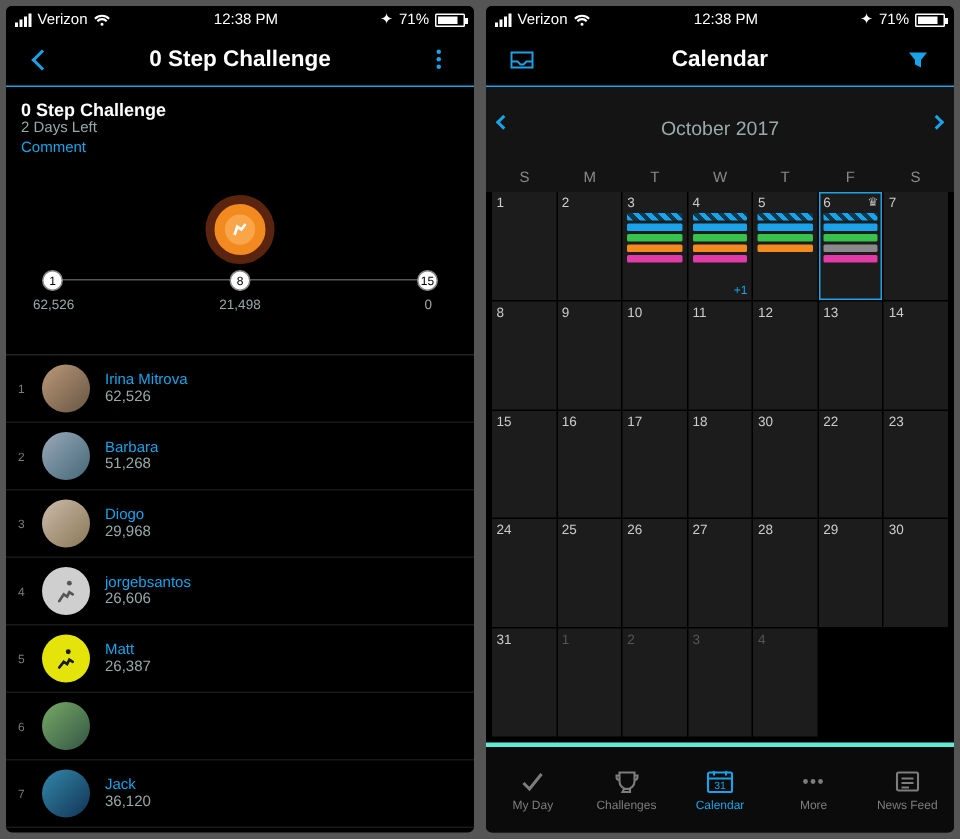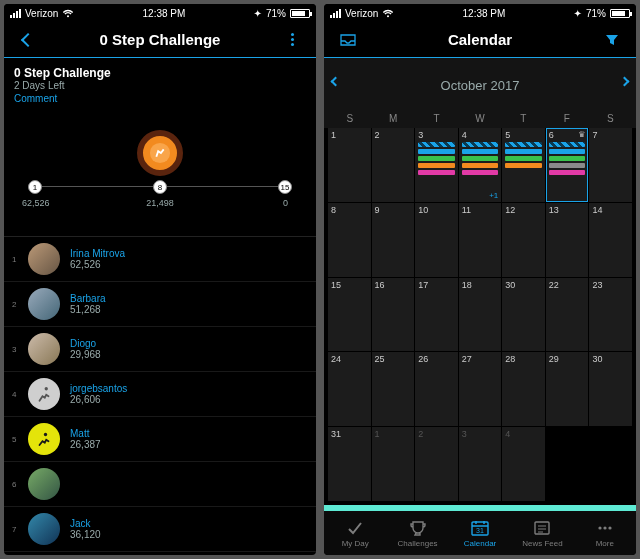--- a/index.html
+++ b/index.html
@@ -55,21 +55,21 @@
   .cell.out{color:#555}
   .cell.sel{outline:1px solid #1aa3e8;outline-offset:-1px}
   .cell .num{position:absolute;top:2px;left:3px}
   .cell .plus{position:absolute;bottom:2px;right:3px;font-size:8px;color:#1aa3e8}
   .cell .crown{position:absolute;top:2px;right:3px;font-size:8px;color:#bbb}
   .bands{position:absolute;top:14px;left:3px;right:3px;display:flex;flex-direction:column;gap:2px}
   .band{height:5px;border-radius:1px}
   .b-hatch{background:repeating-linear-gradient(45deg,#1aa3e8 0 3px,#0a3a52 3px 6px)}
   .b-blue{background:#1aa3e8}.b-green{background:#39c24b}.b-orange{background:#f28a1f}.b-pink{background:#e23aa6}.b-grey{background:#8a8a8a}
   
-  .tabbar{height:50px;background:#0b0b0b;border-top:6px solid #5eead4;display:flex}
+  .tabbar{height:60px;background:#0b0b0b;border-top:3px solid #5eead4;display:flex}
   .tab{flex:1;display:flex;flex-direction:column;align-items:center;justify-content:center;gap:2px;color:#7d7d7d;font-size:8px}
   .tab.sel{color:#1aa3e8}
   .tab .ic{width:20px;height:18px;display:flex;align-items:center;justify-content:center}
   .funnel{width:14px;height:12px}
   .tray{width:16px;height:12px}
 </style>
 </head>
 <body>
 
 <div class="stage">
@@ -410,32 +410,32 @@
               <rect x="2" y="3" width="16" height="13" rx="1" fill="none" stroke="currentColor" stroke-width="1.4"></rect>
               <path d="M2 7h16M6 2v3M14 2v3" stroke="currentColor" stroke-width="1.4"></path>
               <text x="10" y="14" text-anchor="middle" font-size="7" fill="currentColor">31</text>
             </svg>
           </div>
           <div>Calendar</div>
         </div>
         <div class="tab">
           <div class="ic">
             <svg viewBox="0 0 20 18" width="20" height="18">
-              <rect x="3" y="3" width="14" height="12" rx="1" fill="none" stroke="currentColor" stroke-width="1.4"></rect>
-              <path d="M6 7h8M6 10h8M6 13h5" stroke="currentColor" stroke-width="1.2"></path>
-            </svg>
-          </div>
-          <div>News Feed</div>
+              <circle cx="5" cy="9" r="1.6" fill="currentColor"></circle>
+              <circle cx="10" cy="9" r="1.6" fill="currentColor"></circle>
+              <circle cx="15" cy="9" r="1.6" fill="currentColor"></circle>
+            </svg>
+          </div>
+          <div>More</div>
         </div>
         <div class="tab">
           <div class="ic">
             <svg viewBox="0 0 20 18" width="20" height="18">
-              <circle cx="5" cy="9" r="1.6" fill="currentColor"></circle>
-              <circle cx="10" cy="9" r="1.6" fill="currentColor"></circle>
-              <circle cx="15" cy="9" r="1.6" fill="currentColor"></circle>
-            </svg>
-          </div>
-          <div>More</div>
+              <rect x="3" y="3" width="14" height="12" rx="1" fill="none" stroke="currentColor" stroke-width="1.4"></rect>
+              <path d="M6 7h8M6 10h8M6 13h5" stroke="currentColor" stroke-width="1.2"></path>
+            </svg>
+          </div>
+          <div>News Feed</div>
         </div>
       </div>
   </div>
 
 </div>
 
 </body></html>

